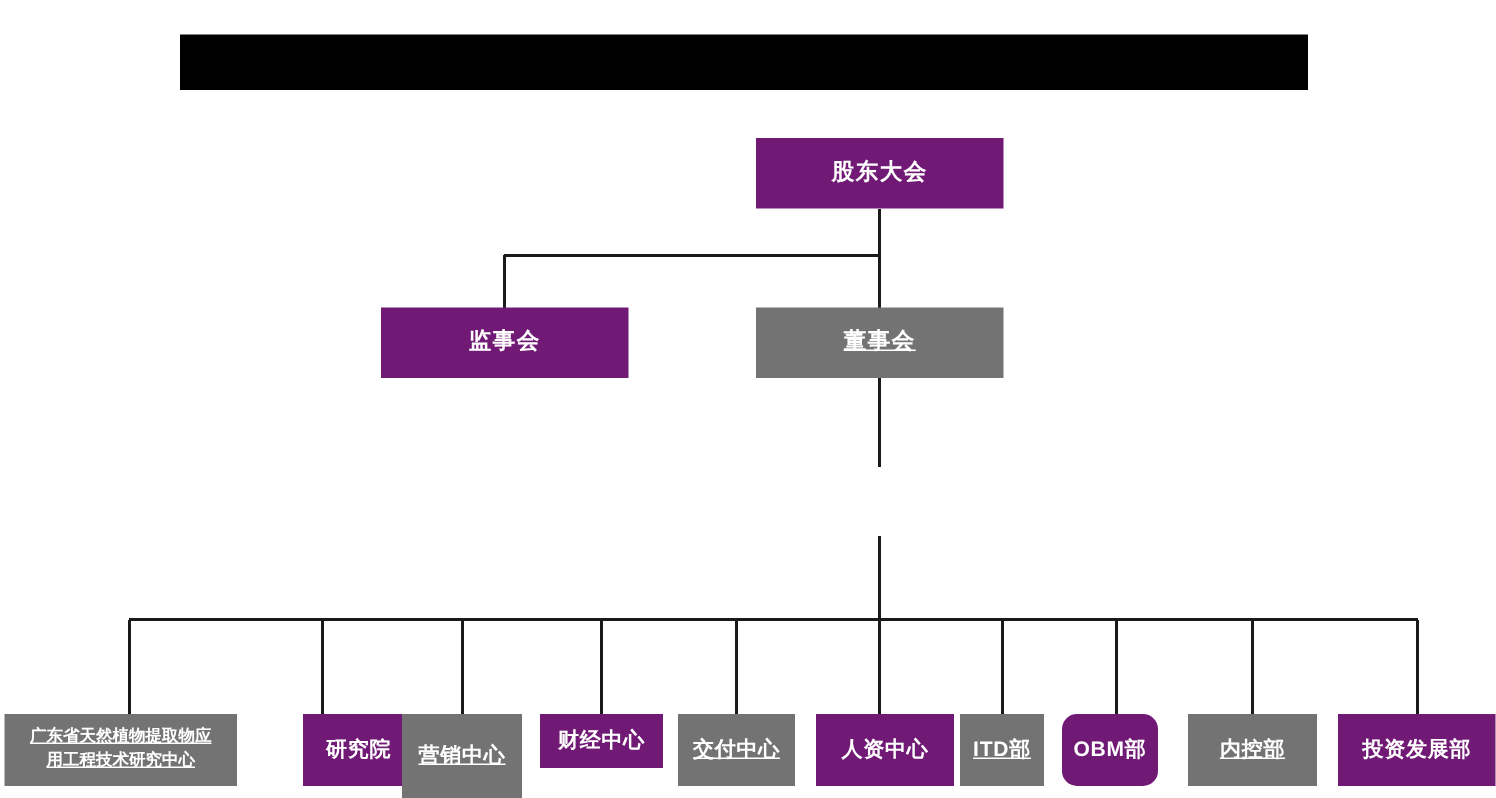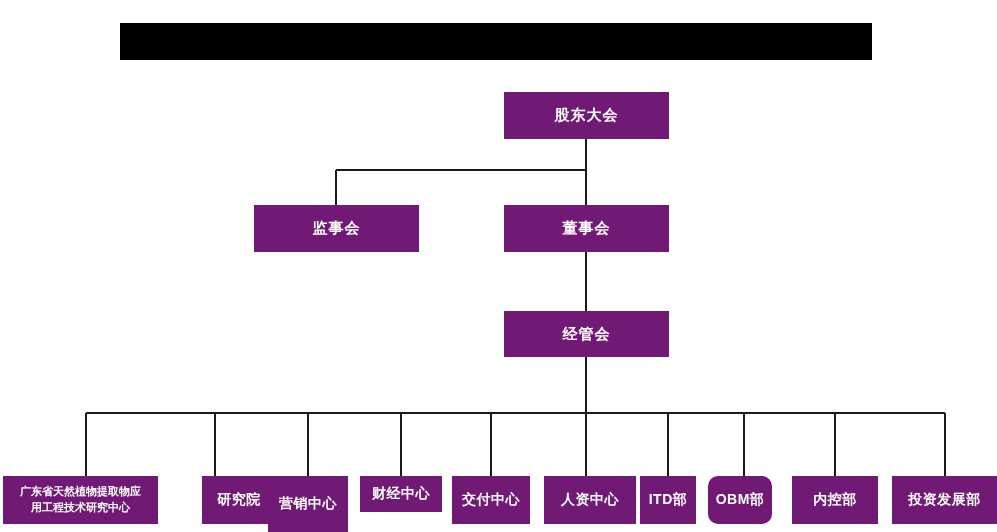--- a/index.html
+++ b/index.html
@@ -48,21 +48,21 @@
     box-sizing: border-box;
     display: flex;
     align-items: center;
     justify-content: center;
     text-align: center;
     color: #ffffff;
     line-height: 1.25;
     z-index: 2;
   }
   .node.dark  { background: #701a75; }
-  .node.light { background: #701a75; }
+  .node.light { background: #737373; text-decoration: underline; }
 
   .node-label {
     display: block;
     padding: 0 4px;
     white-space: pre-line;
   }
 
   
   .tier-top .node-label,
   .tier-two .node-label,
@@ -123,23 +123,20 @@
   </div>
 
   <div class="node dark tier-two" style="left:254px; top:205px; width:165px; height:47px;">
     <span class="node-label">监事会</span>
   </div>
 
   <div class="node light tier-two" style="left:504px; top:205px; width:165px; height:47px;">
     <span class="node-label">董事会</span>
   </div>
 
-  <div class="node dark tier-three" style="left:504px; top:311px; width:165px; height:46px;">
-    <span class="node-label">经管会</span>
-  </div>
 
   <div id="department-layer">
       <div class="node tier-leaf light" style="left: 3px; top: 476px; width: 155px; height: 48px;">
         <span class="node-label multiline">广东省天然植物提取物应
 用工程技术研究中心</span>
       </div>
       <div class="node tier-leaf dark" style="left: 178px; top: 476px; width: 74px; height: 48px; margin-left: 24px;">
         <span class="node-label">研究院</span>
       </div>
       <div class="node tier-leaf light" style="left: 268px; top: 476px; width: 80px; height: 56px;">

